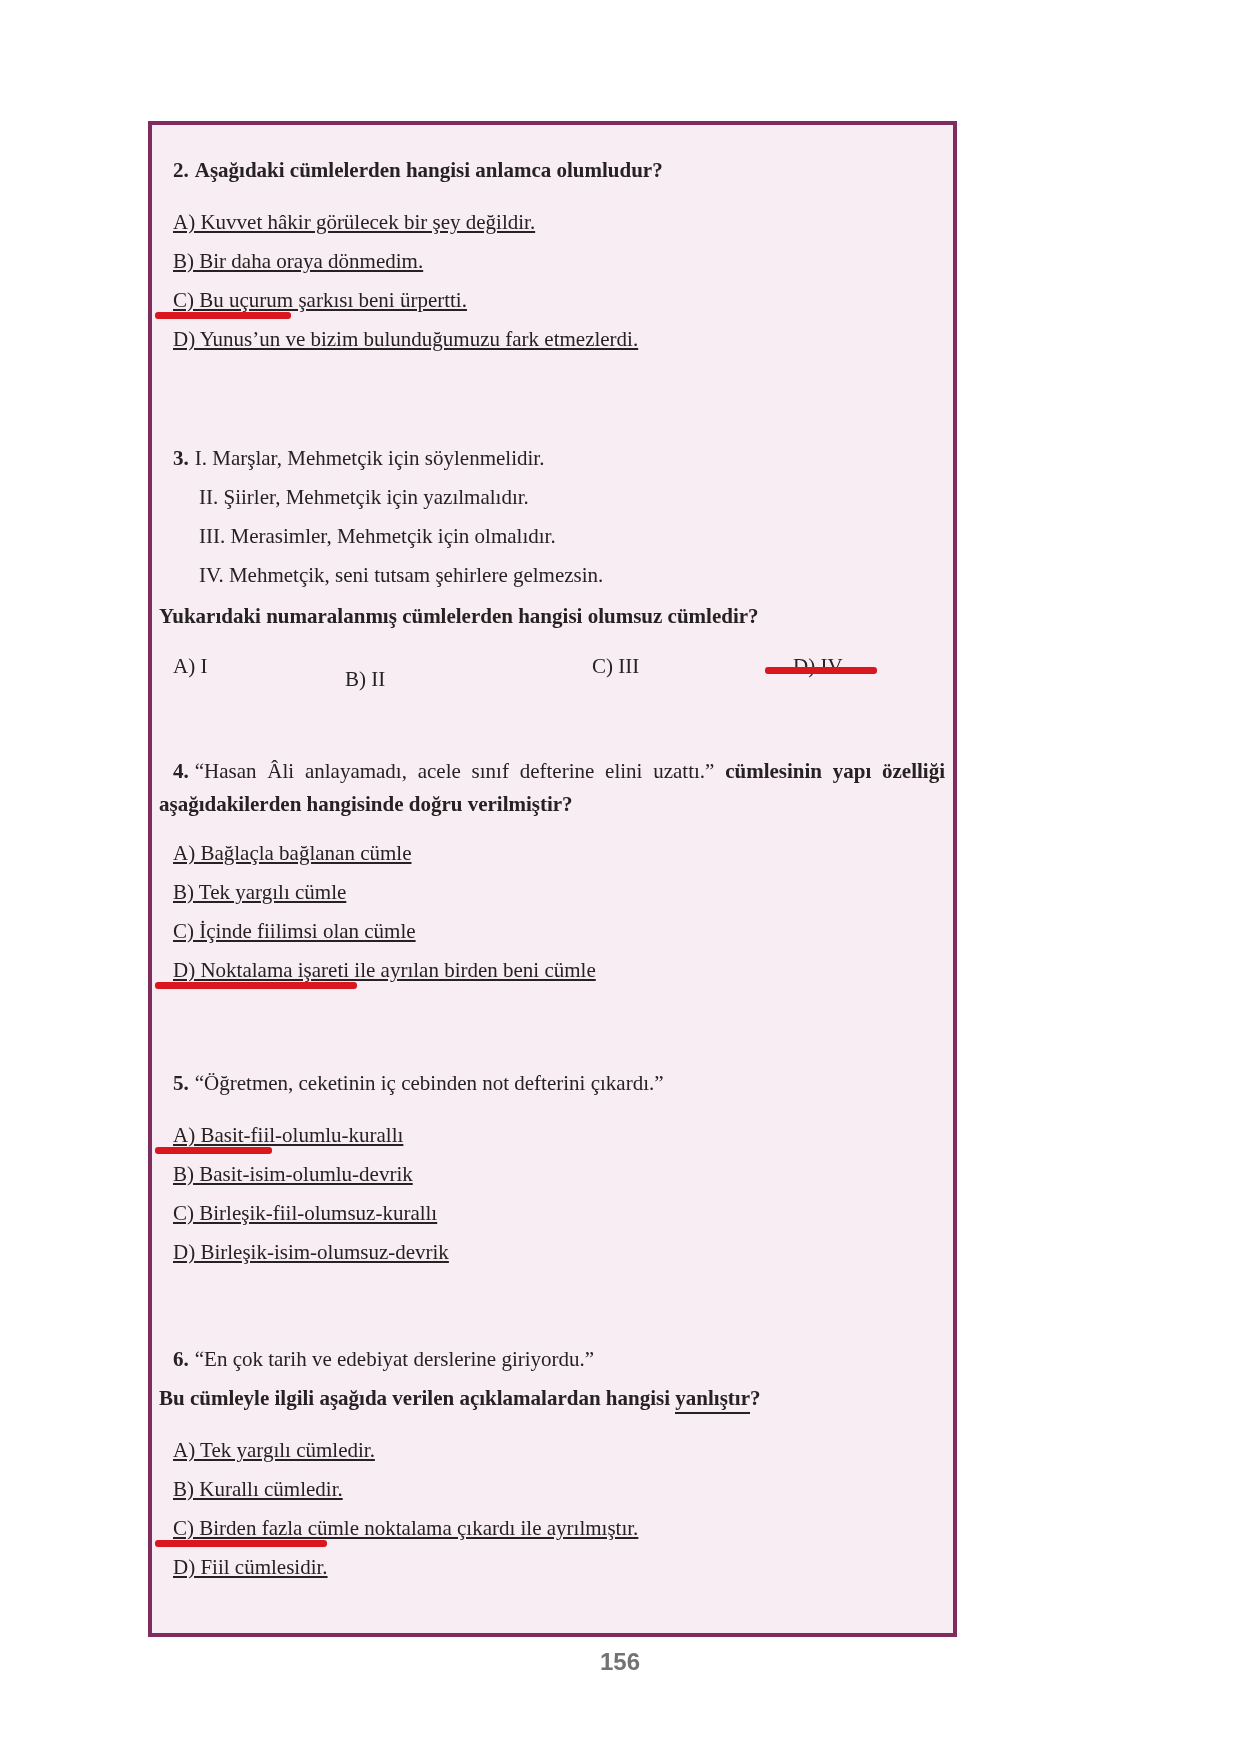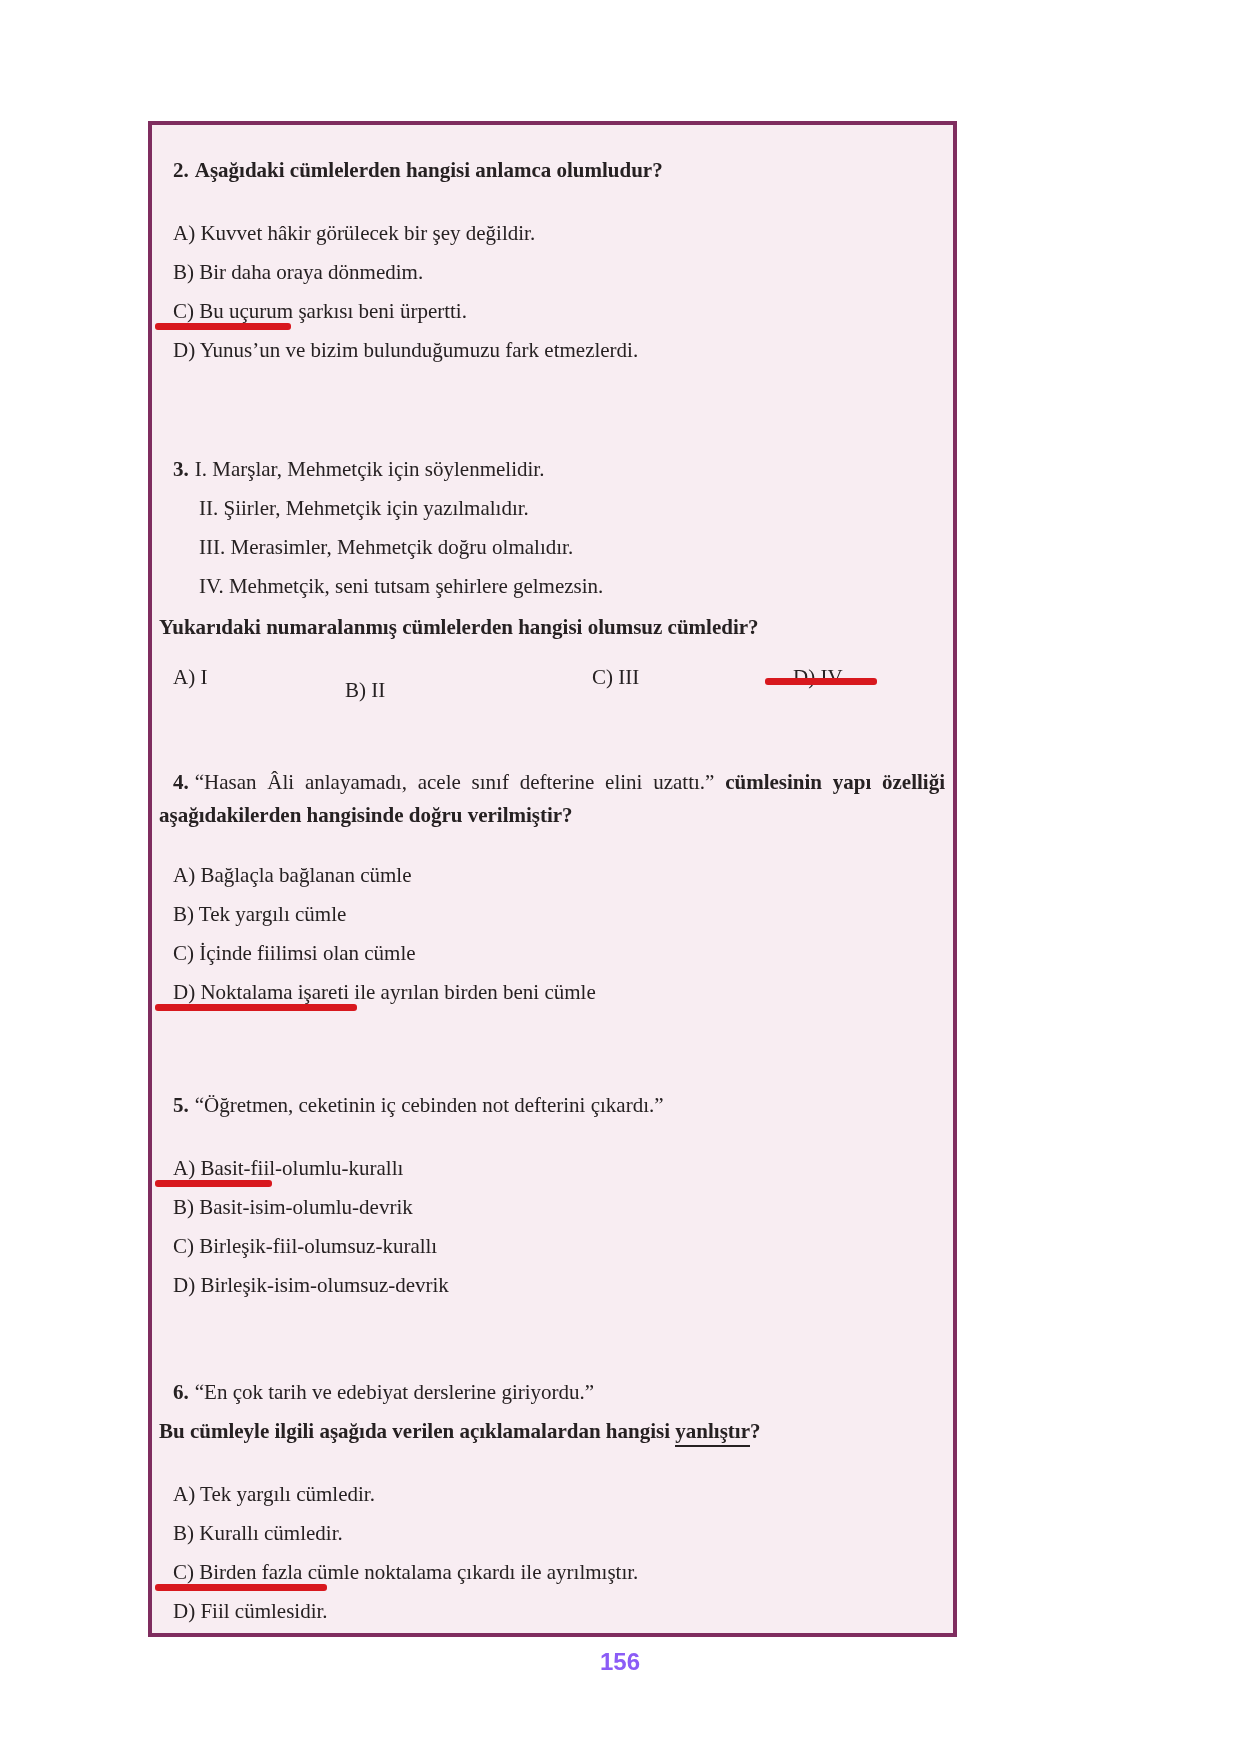--- a/index.html
+++ b/index.html
@@ -9,41 +9,41 @@
   }
   .content-box{
     position:absolute;left:148px;top:121px;width:809px;height:1516px;
     box-sizing:border-box;border:4px solid #7f2d5f;background:#f8edf2;
     padding:26px 6px 0 7px;overflow:hidden;
   }
   .line{position:relative;line-height:39px;font-size:21px;padding-left:14px;}
   .flush{padding-left:0;}
   .b{font-weight:bold;}
   .num{font-weight:bold;margin-right:6px;}
-  .opts{margin-top:24px;}
+  .opts{margin-top:13px;text-decoration:underline;}
   .q2{margin-top:0;}
   .q3{margin-top:80px;}
   .q4{margin-top:80px;}
   .q5{margin-top:74px;}
   .q6{margin-top:68px;}
   .item-indent{padding-left:40px;}
   .stem{margin-top:2px;}
   .tight{line-height:33px;}
   .just{text-align:justify;text-align-last:justify;padding-right:2px;}
   .answers-row{position:relative;height:39px;line-height:39px;font-size:21px;}
   .answers-row .ans{position:absolute;top:11px;}
   .ans-a{left:14px;} .ans-b{left:186px;margin-top:13px;} .ans-c{left:433px;} .ans-d{left:634px;}
   .red-underline{
     position:absolute;height:7px;background:#d8181e;border-radius:3px;display:block;
   }
   .u-word{border-bottom:2px solid #262122;padding-bottom:2px;}
   .page-number{
     position:absolute;top:1648px;left:0;width:1240px;text-align:center;
     font-family:"Liberation Sans","DejaVu Sans",sans-serif;font-weight:bold;
-    font-size:24px;color:#8b5cf6;
+    font-size:24px;color:#737373;
   }
 </style>
 </head>
 <body>
 
 <div class="content-box">
 
   <section class="q2">
     <div class="line"><span class="num">2.</span><span class="b">Aşağıdaki cümlelerden hangisi anlamca olumludur?</span></div>
     <div class="opts">
@@ -51,21 +51,21 @@
       <div class="line"><span>B) Bir daha oraya dönmedim.</span></div>
       <div class="line"><span>C) Bu uçurum şarkısı beni ürpertti.</span>
         <i class="red-underline" style="left:-4px;top:31px;width:136px;"></i></div>
       <div class="line"><span>D) Yunus’un ve bizim bulunduğumuzu fark etmezlerdi.</span></div>
     </div>
   </section>
 
   <section class="q3">
     <div class="line"><span class="num">3.</span><span>I. Marşlar, Mehmetçik için söylenmelidir.</span></div>
     <div class="line item-indent"><span>II. Şiirler, Mehmetçik için yazılmalıdır.</span></div>
-    <div class="line item-indent"><span>III. Merasimler, Mehmetçik doğru olmalıdır.</span></div>
+    <div class="line item-indent"><span>III. Merasimler, Mehmetçik için olmalıdır.</span></div>
     <div class="line item-indent"><span>IV. Mehmetçik, seni tutsam şehirlere gelmezsin.</span></div>
     <div class="line flush b stem">Yukarıdaki numaralanmış cümlelerden hangisi olumsuz cümledir?</div>
     <div class="answers-row">
       <span class="ans ans-a">A) I</span>
       <span class="ans ans-b">B) II</span>
       <span class="ans ans-c">C) III</span>
       <span class="ans ans-d">D) IV</span>
       <i class="red-underline" style="left:606px;top:31px;width:112px;"></i>
     </div>
   </section>

